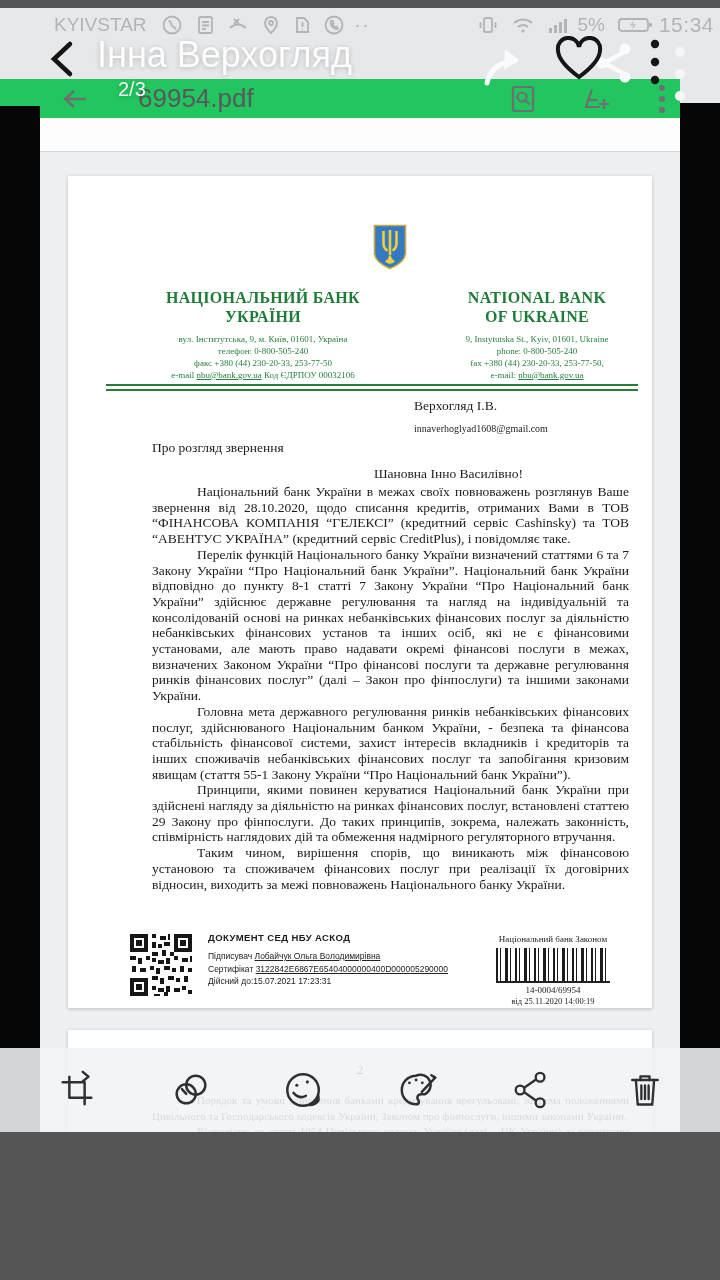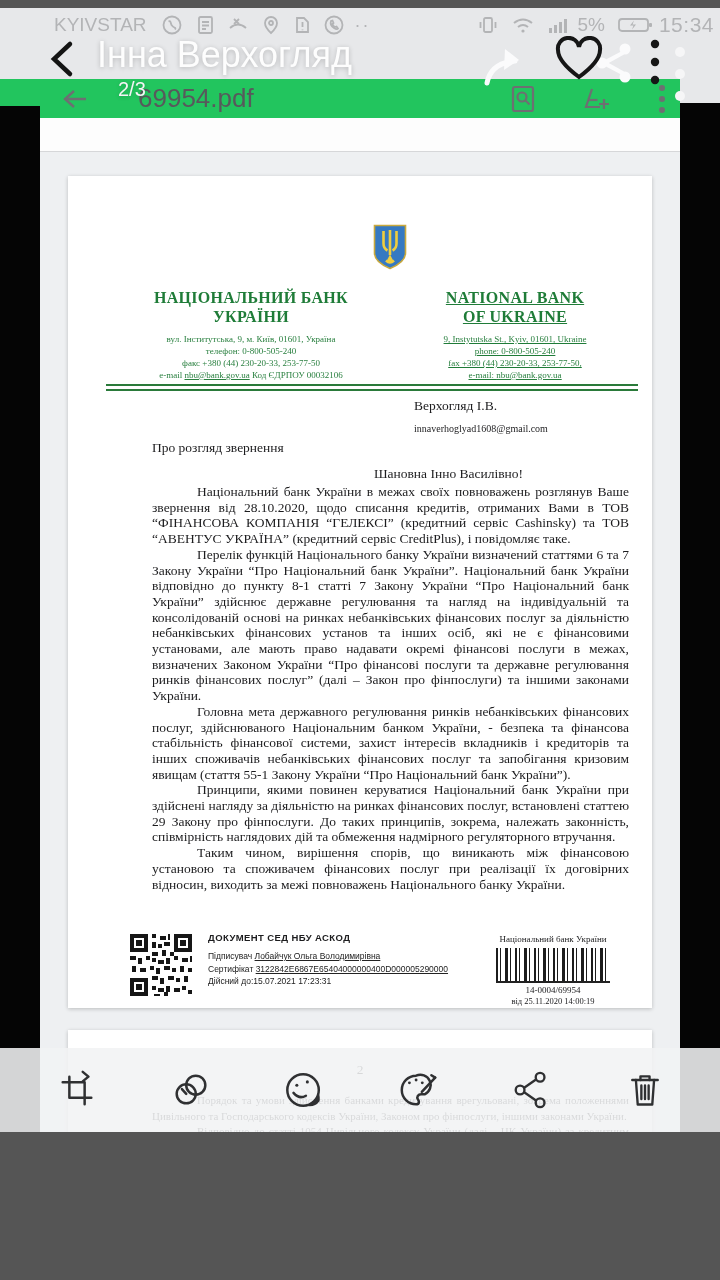--- a/index.html
+++ b/index.html
@@ -54,22 +54,22 @@
   .page{
     position:absolute; left:28px; width:584px; background:#ffffff;
     box-shadow:0 1px 4px rgba(0,0,0,.22);
     font-family:"Liberation Serif", serif; color:#1c1c1e;
   }
   .page1{ top:58px; height:832px; }
   .page2{ top:912px; height:380px; }
   
   .emblem{ position:absolute; left:305px; top:48px; }
   .lh-col{ position:absolute; top:112px; text-align:center; color:#1f7c38; }
-  .lh-uk{ left:24px;  width:318px; }
-  .lh-en{ left:322px; width:250px;text-decoration:underline; }
+  .lh-uk{ left:36px;  width:318px; }
+  .lh-en{ left:344px; width:250px; }
   .lh-title{ font-weight:bold; font-size:16px; line-height:19px; letter-spacing:.3px; }
   .lh-addr{ margin-top:7px; font-size:9px; line-height:12px; color:#2a8040; }
   .lh-addr .u{ text-decoration:underline; }
   .rule{
     position:absolute; left:38px; top:208px; width:532px; height:3px;
     border-top:2px solid #2a7a3a; border-bottom:2px solid #2a7a3a;
   }
   .recipient{ position:absolute; left:346px; top:222px; font-size:13.5px; }
   .recipient-email{ position:absolute; left:346px; top:247px; font-size:10px; }
   .subject{ position:absolute; left:84px; top:264px; font-size:13.5px; }
@@ -391,21 +391,21 @@
             </g>
           </svg>
         </span>
         <div class="stamp-text">
           <div class="stamp-sys">ДОКУМЕНТ СЕД НБУ АСКОД</div>
           <div class="stamp-line"><span>Підписувач </span><span class="u">Лобайчук Ольга Володимирівна</span></div>
           <div class="stamp-line"><span>Сертифікат </span><span class="u">3122842E6867E65404000000400D000005290000</span></div>
           <div class="stamp-line">Дійсний  до:15.07.2021 17:23:31</div>
         </div>
         <div class="stamp-org">
-          <div class="stamp-org-name">Національний  банк України</div>
+          <div class="stamp-org-name">Національний  банк Законом</div>
           <div class="barcode"></div>
           <div class="stamp-num">14-0004/69954</div>
           <div class="stamp-date">від 25.11.2020 14:00:19</div>
         </div>
       </div>
     </div>
 
     <div class="page page2">
       <div class="p2-number">2</div>
       <div class="p2-body">

